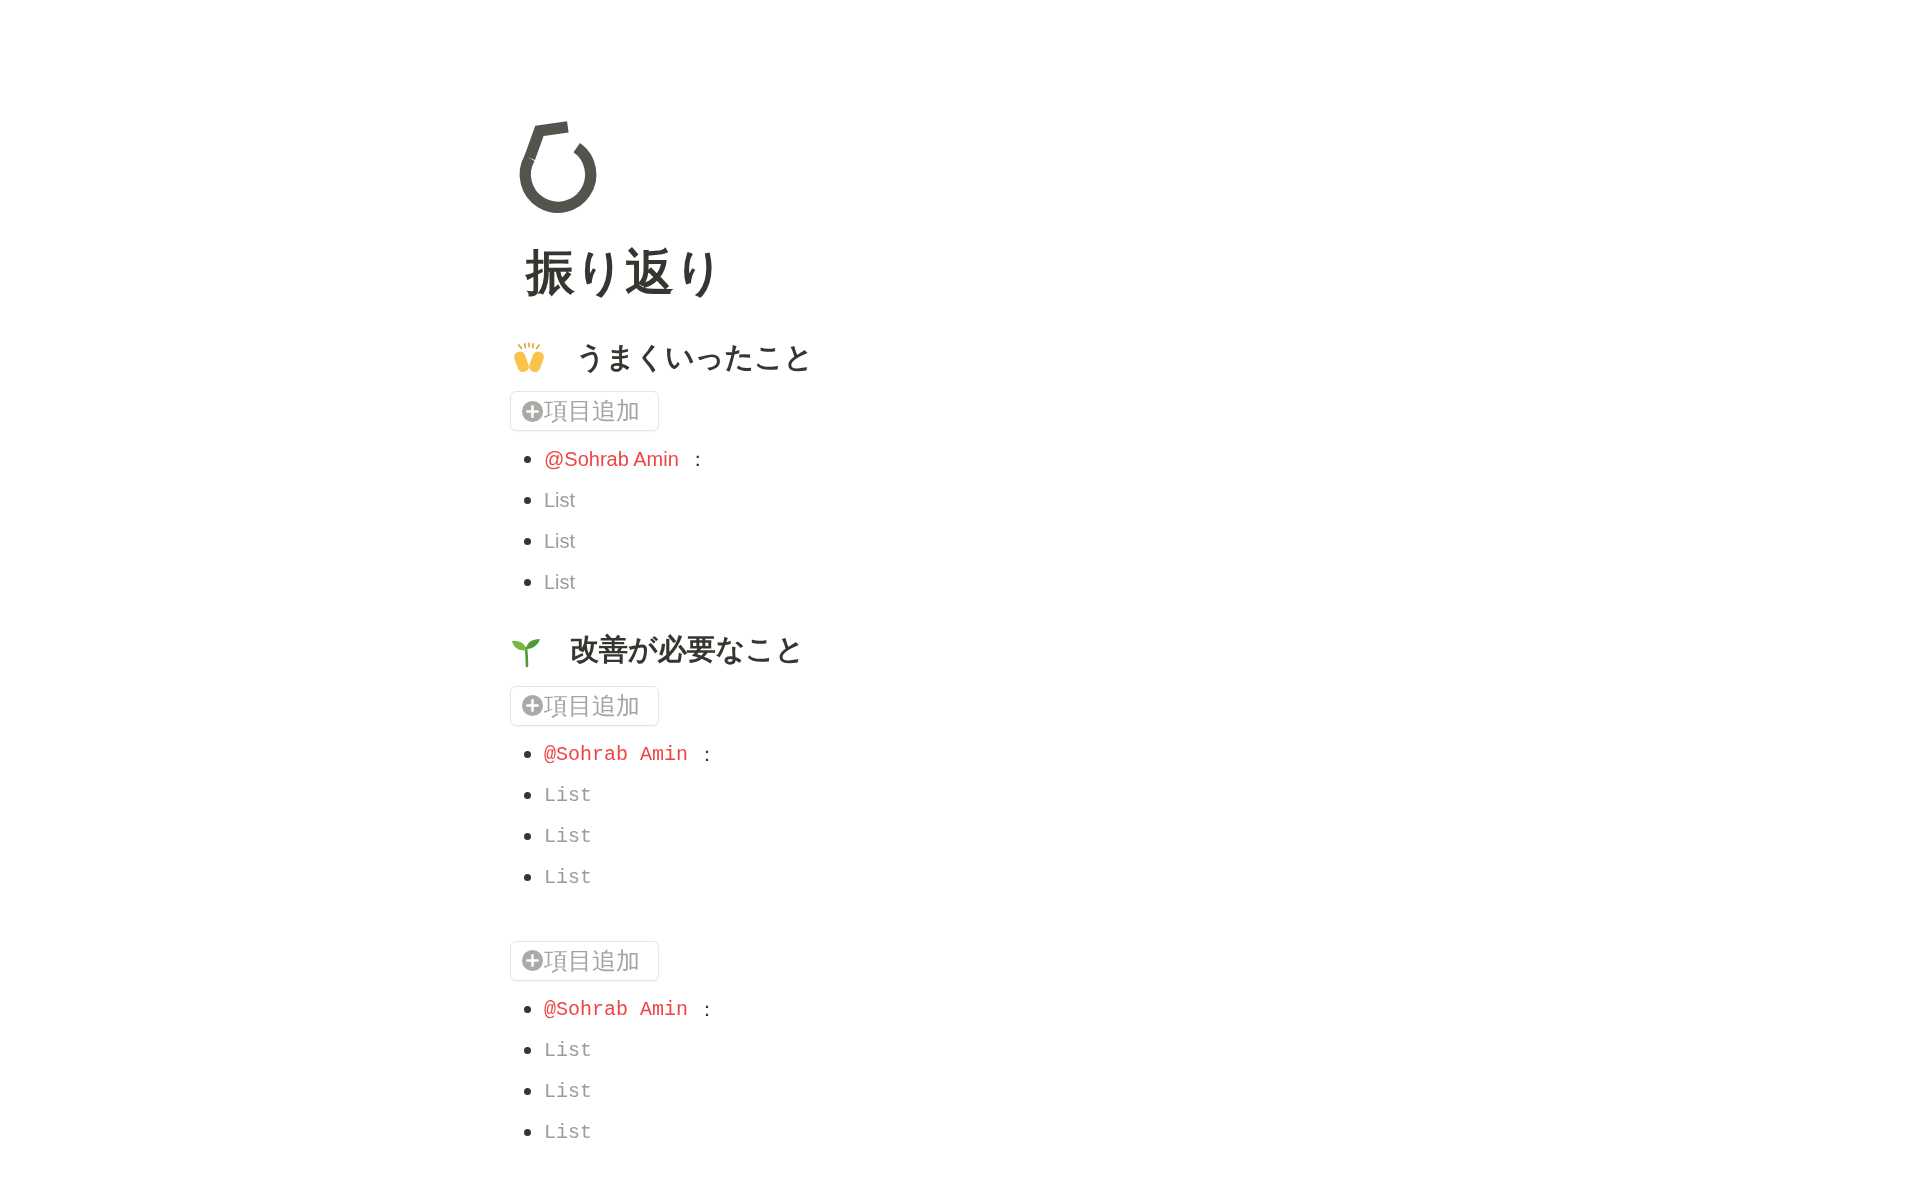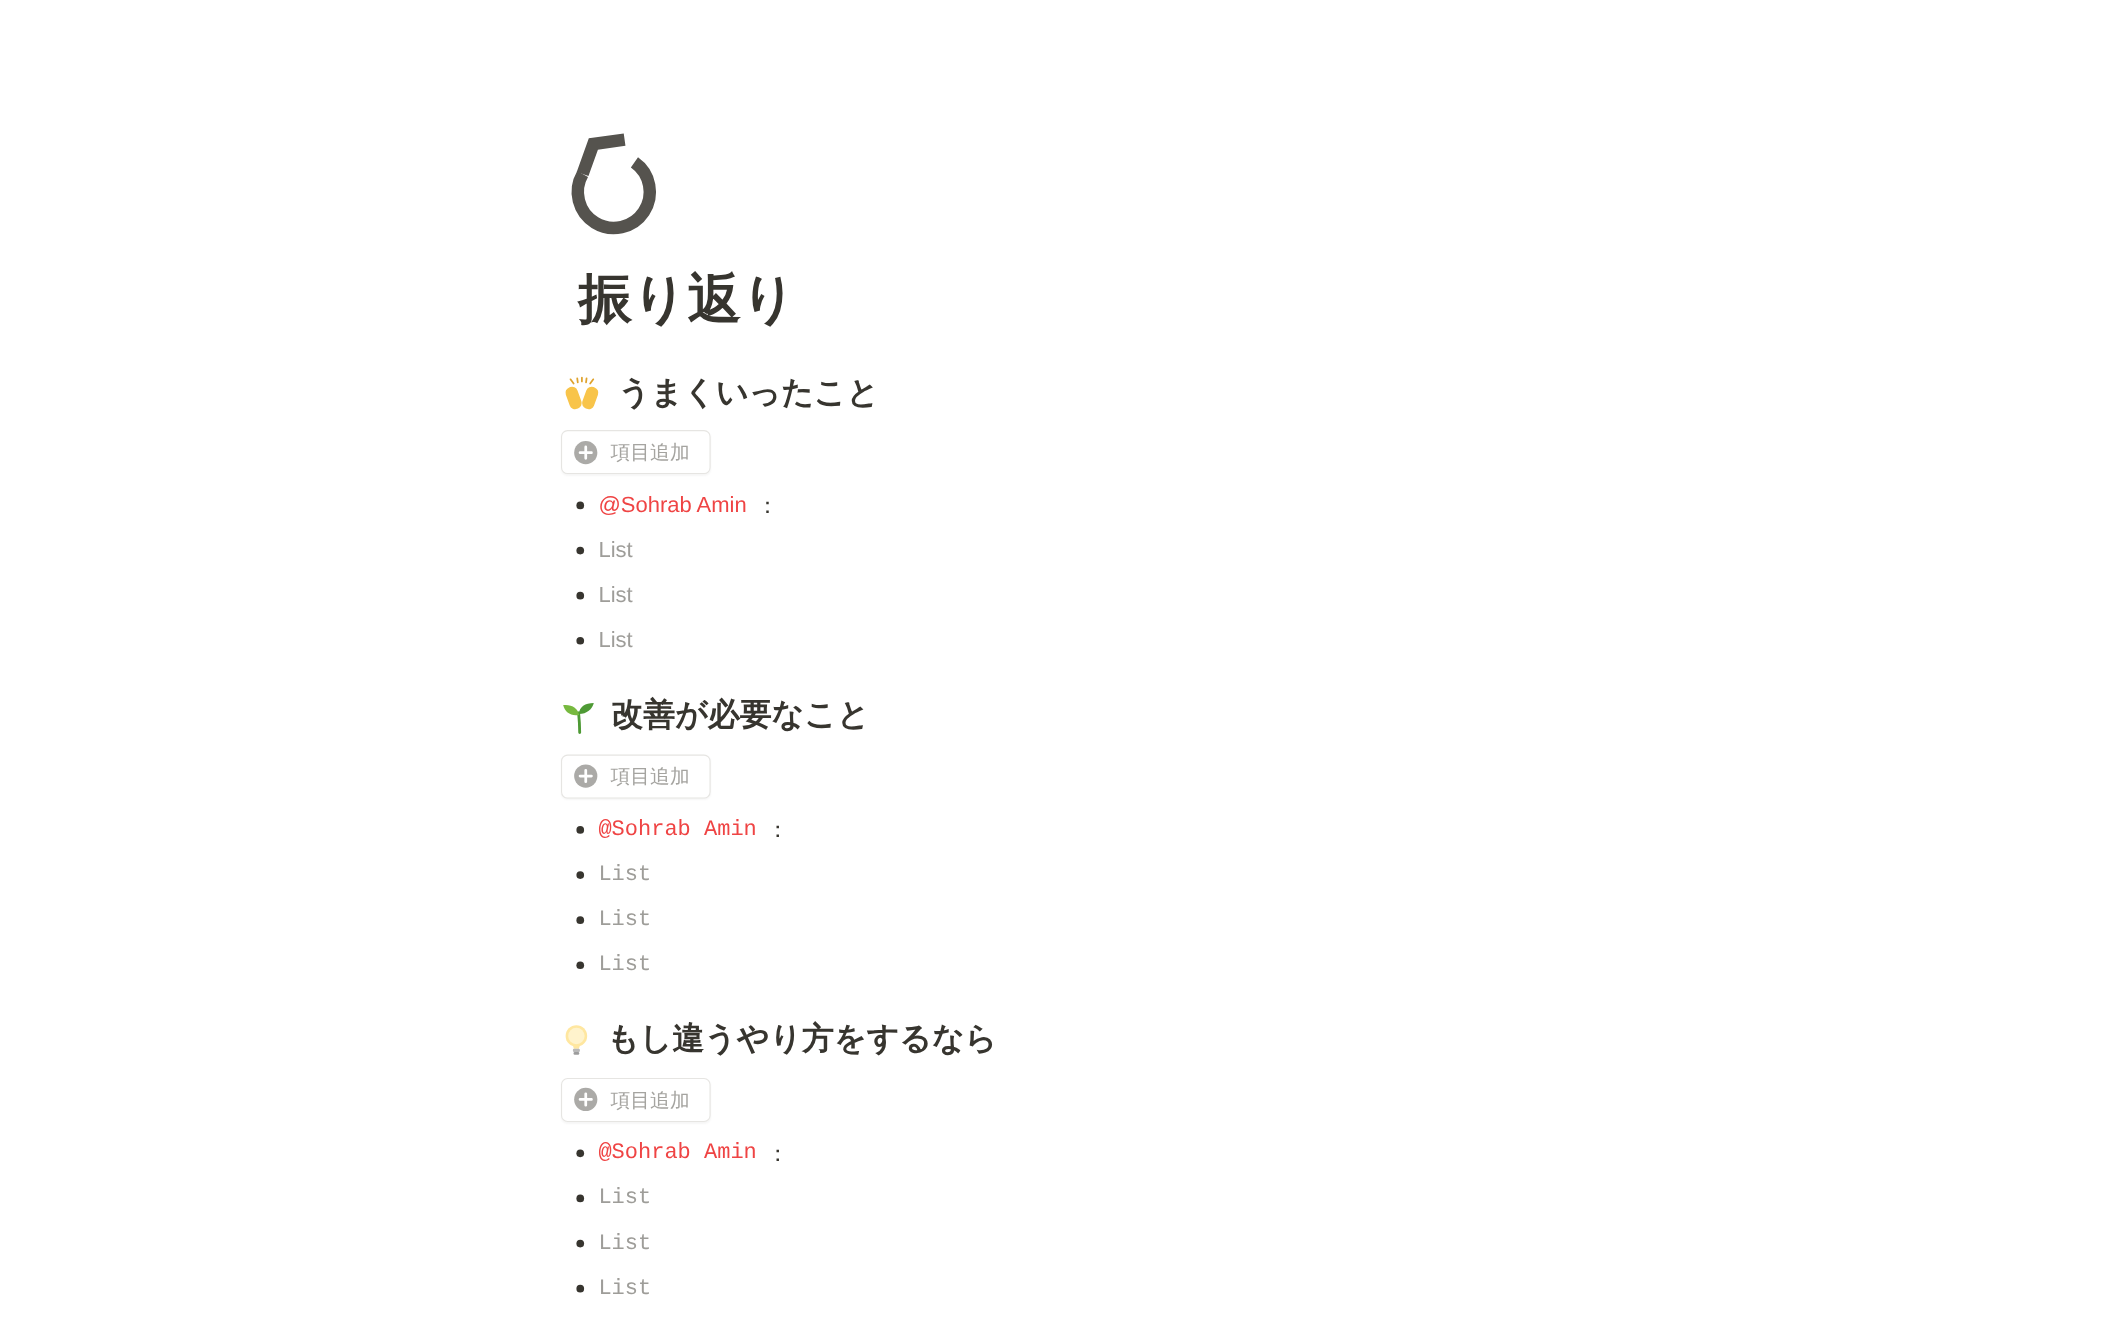--- a/index.html
+++ b/index.html
@@ -25,41 +25,40 @@
     font-weight: 700;
     color: #37352F;
     cursor: text;
     margin-left: 16px;
   }
   .section { margin-top: 38px; }
   .section + .section { margin-top: 29px; font-family: Liberation Mono, monospace; }
   .sec-heading {
     display: flex;
     align-items: center;
-    gap: 14px;
+    gap: 28px;
     font-size: 29px;
     line-height: 1.35;
     font-weight: 700;
     color: #37352F;
     cursor: text;
   }
   .sec-heading .emoji { display: inline-flex; align-items: center; }
   .add-btn {
     margin-top: 14px;
     display: inline-flex;
     align-items: center;
-    gap: 11px;
     height: 40px;
     padding: 0 18px 0 10px;
     background: #ffffff;
     border: 1px solid #E6E5E2;
     border-radius: 6px;
     box-shadow: 0 1px 2px rgba(15,15,15,0.04);
     font-family: inherit;
-    font-size: 18px;
+    font-size: 24px;
     color: #A5A4A0;
     cursor: pointer;
   }
   .items {
     list-style: none;
     margin-top: 8px;
   }
   .items li {
     height: 41px;
     display: flex;
@@ -177,32 +176,20 @@
         <span>List</span>
       </li>
       <li>
         <span class="dot"></span>
         <span>List</span>
       </li>
     </ul>
   </section>
 
   <section class="section">
-    <h2 class="sec-heading">
-      <span class="emoji">
-        <svg viewBox="0 0 30 34" width="28" height="32">
-          <circle cx="15" cy="12.5" r="10.5" fill="#FFE7A0"></circle>
-          <circle cx="15" cy="12.5" r="8" fill="#FFF3CC"></circle>
-          <path d="M11.5 21 L12.5 25 L17.5 25 L18.5 21 Z" fill="#FFE7A0"></path>
-          <rect x="11.6" y="25" width="6.8" height="3" rx="1.2" fill="#B9B9B9"></rect>
-          <rect x="12.2" y="28.2" width="5.6" height="2.6" rx="1.2" fill="#9C9C9C"></rect>
-        </svg>
-      </span>
-      <span>もし違うやり方をするなら</span>
-    </h2>
     <button class="add-btn">
       <span style="display:inline-flex;">
         <svg viewBox="0 0 24 24" width="23" height="23">
           <circle cx="12" cy="12" r="11" fill="#ABAAA7"></circle>
           <path d="M12 6.6 V17.4 M6.6 12 H17.4" stroke="#ffffff" stroke-width="2.6" stroke-linecap="round"></path>
         </svg>
       </span>
       <span>項目追加</span>
     </button>
     <ul class="items">

